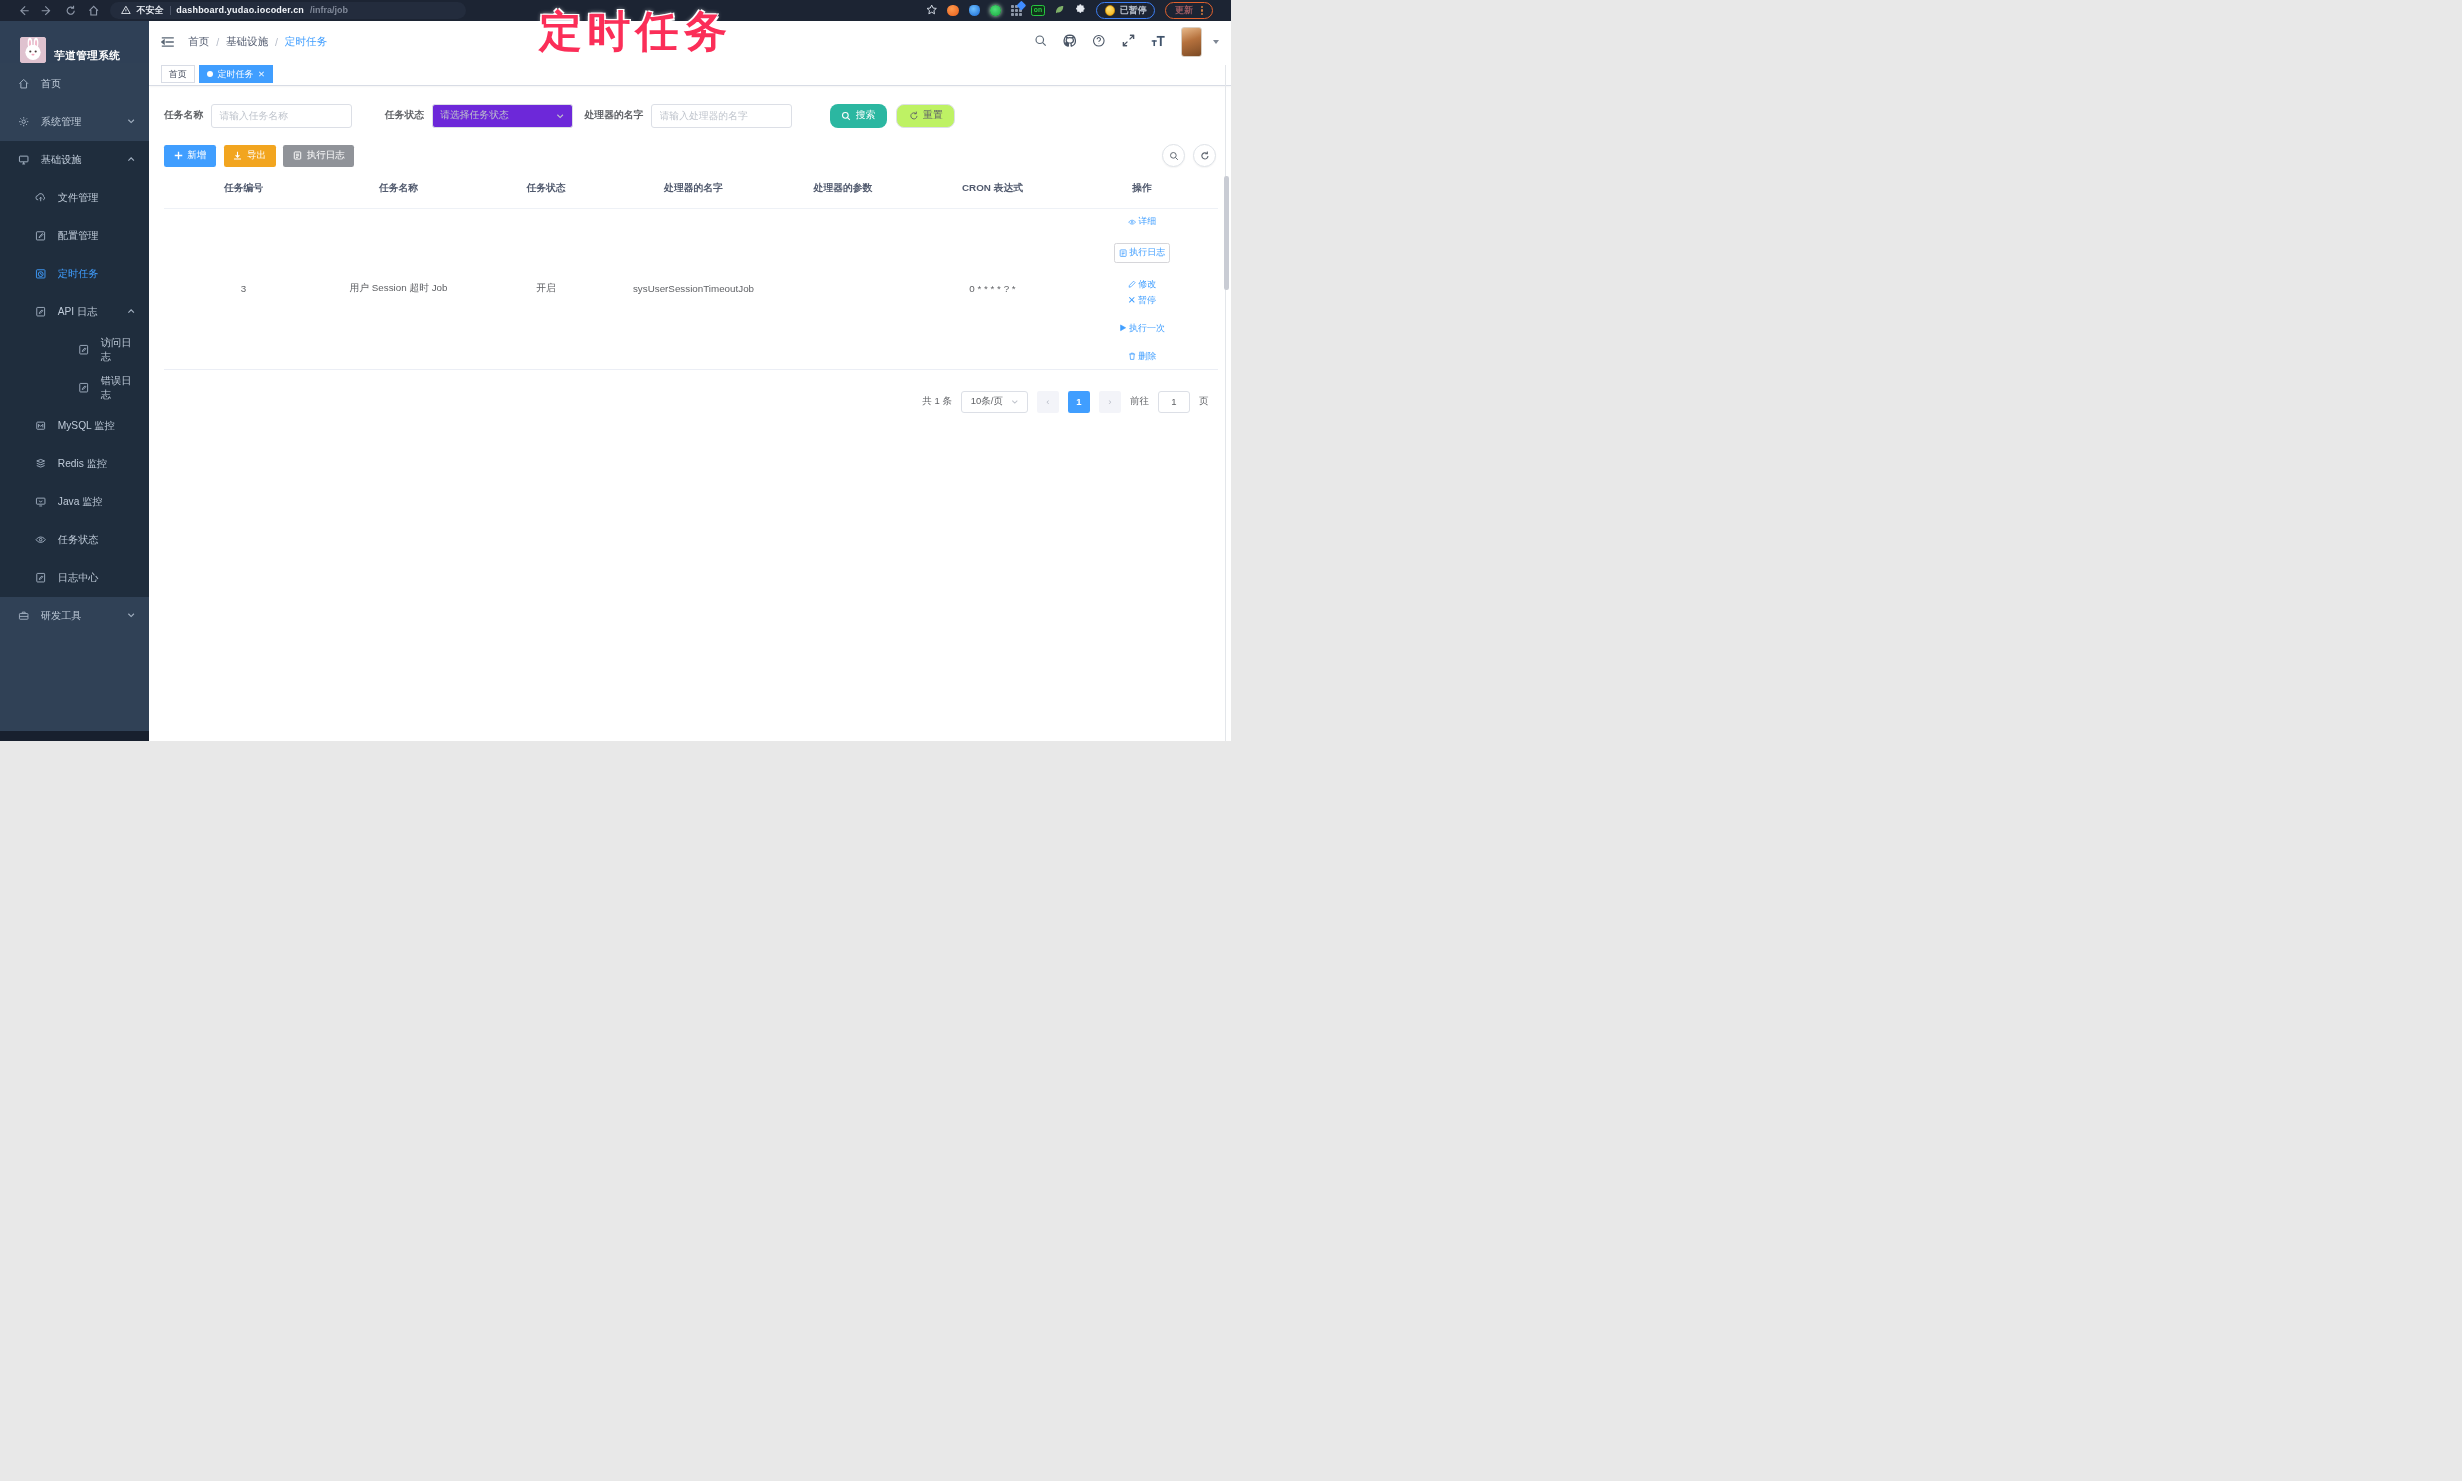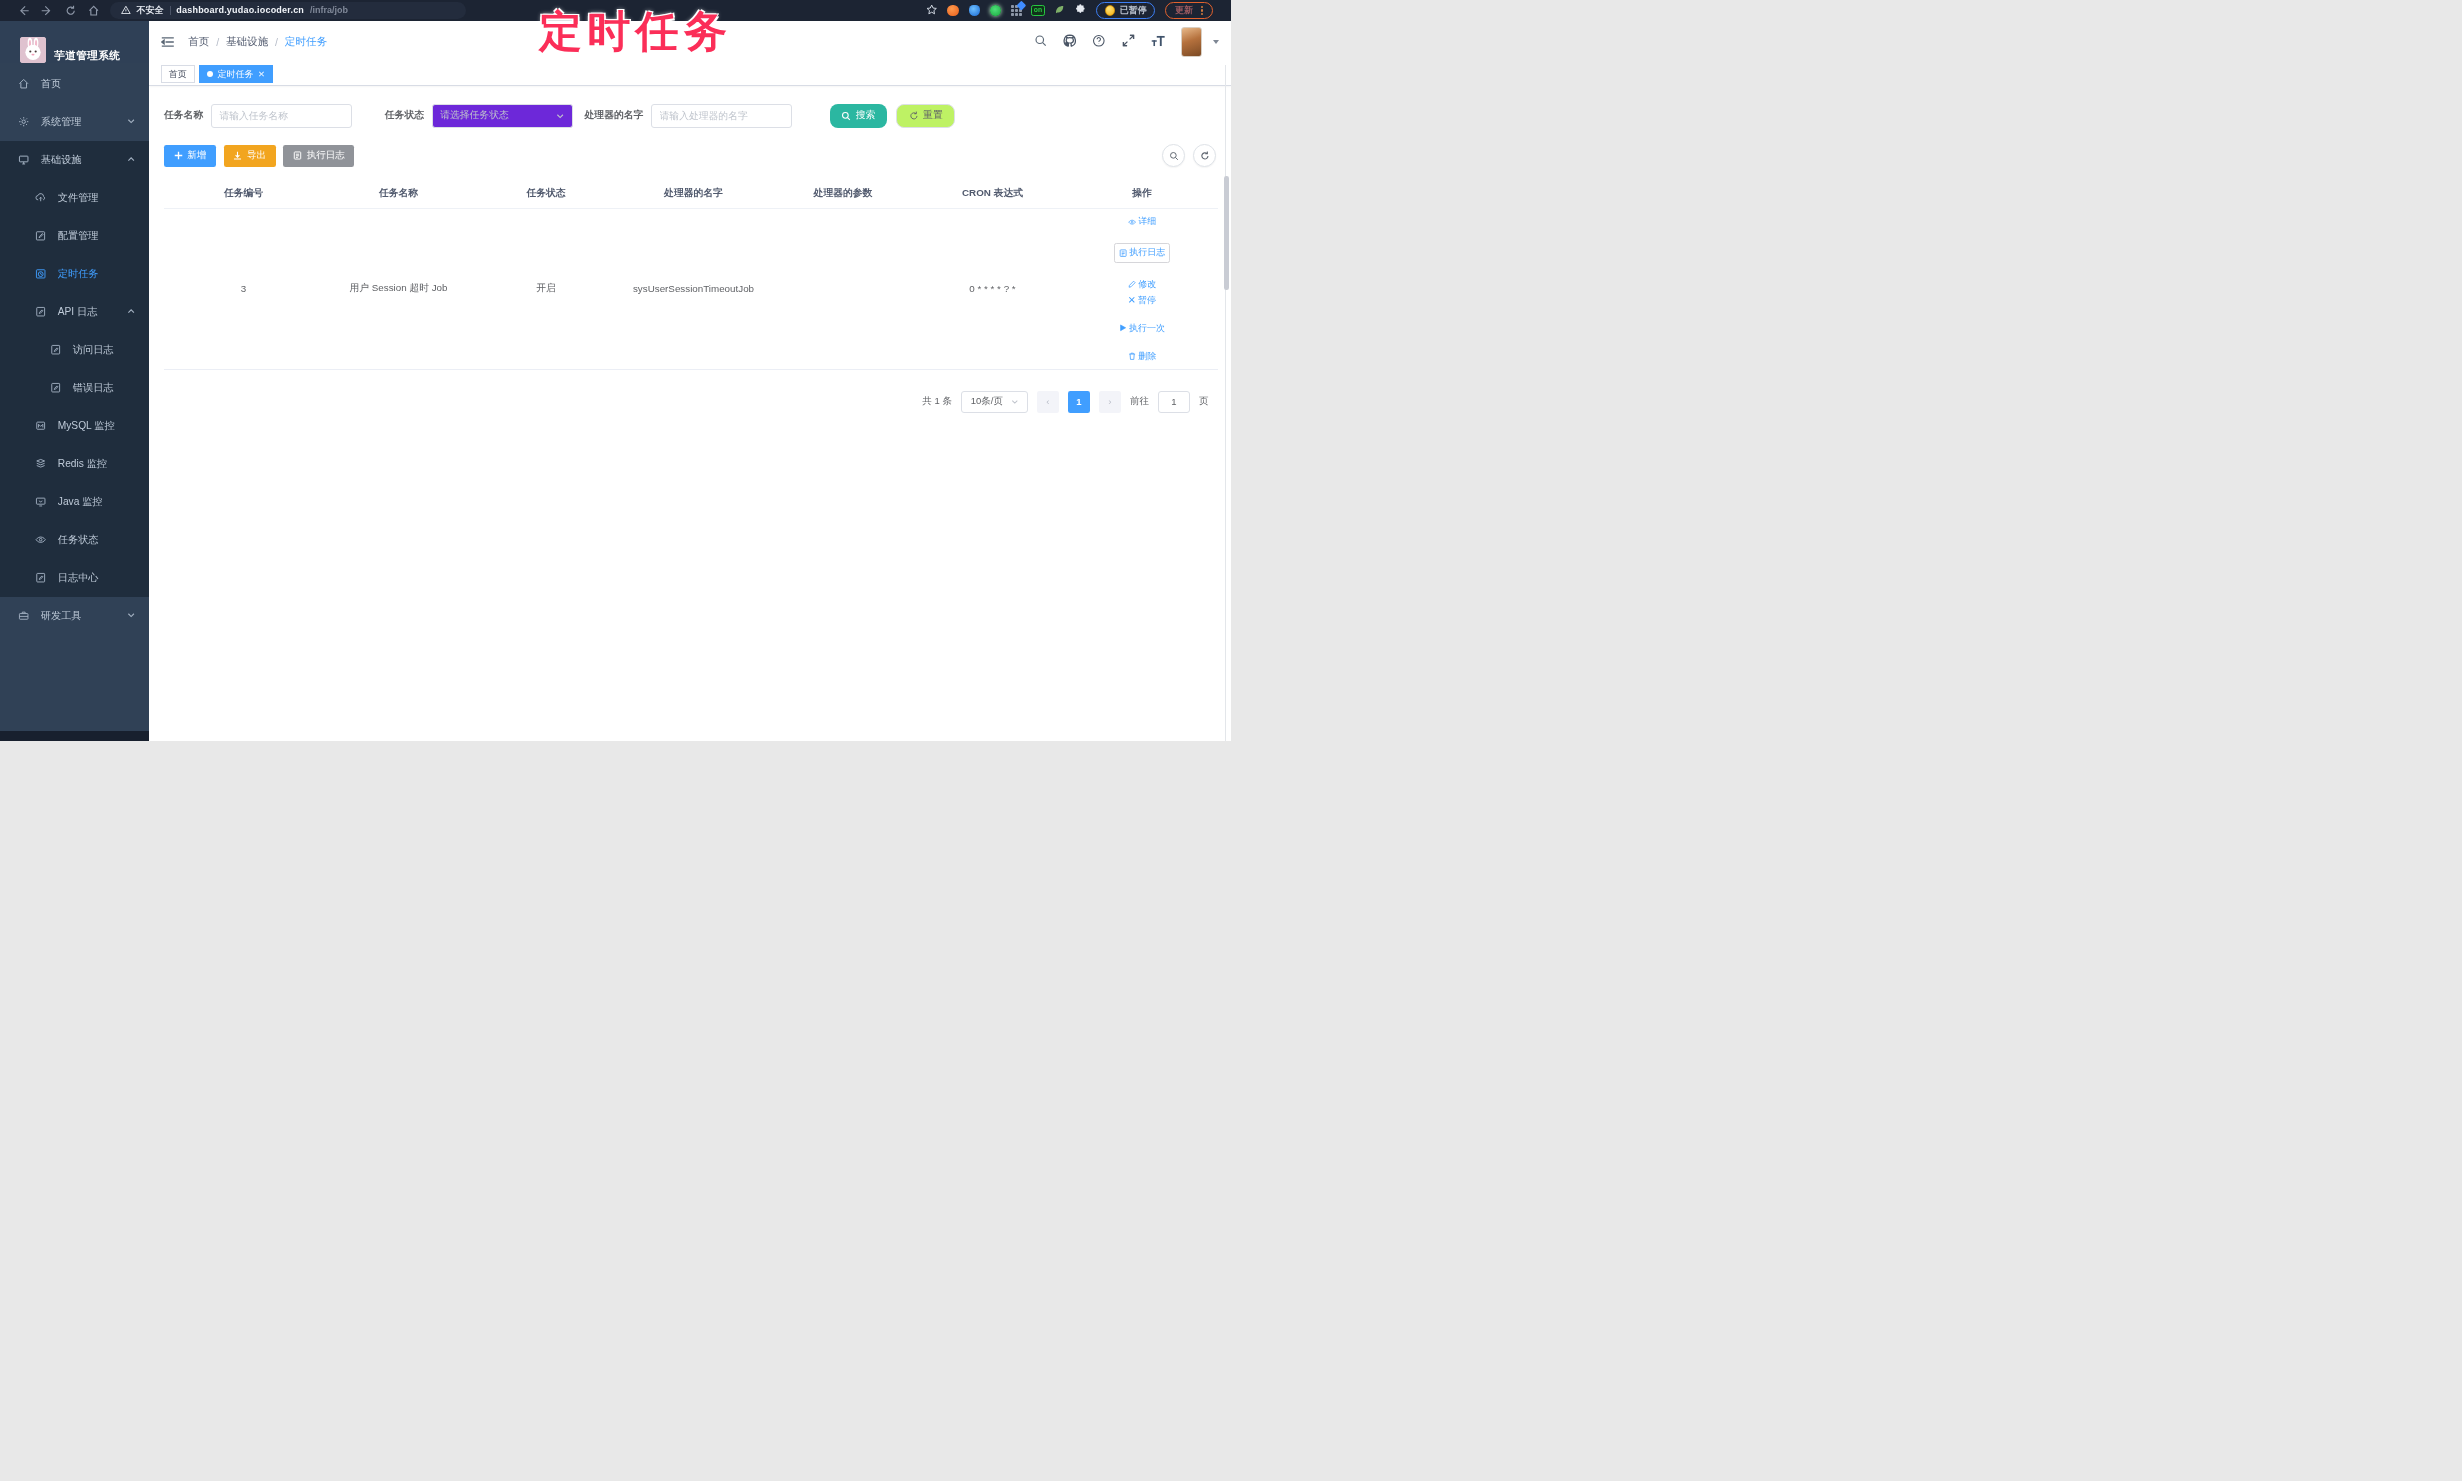--- a/index.html
+++ b/index.html
@@ -48,21 +48,21 @@
   
   .sidebar{ width:149px; flex-shrink:0; background:#304156; color:#bfcbd9; position:relative; }
   .logo-row{ height:42px; display:flex; align-items:flex-end; gap:8.3px; padding:0 20px; background:#2f4056;}
   .logo-img{ width:26px; height:26px; border-radius:3px; background:#e9d2da; overflow:hidden; flex-shrink:0;}
   .app-title{ color:#fff; font-size:10.6px; font-weight:700; letter-spacing:0.4px;}
   .menu{ padding-top:1.5px;}
   .menu-item{ height:38px; display:flex; align-items:center; gap:11.4px; padding:0 15px 0 18px; font-size:10.2px; position:relative; cursor:pointer;}
   .menu-item .chev{ position:absolute; right:13.6px; }
   .submenu-block{ background:#1f2d3d; }
   .lvl2{ padding-left:35px; }
-  .lvl3{ padding-left:50px; }
+  .lvl3{ padding-left:78px; }
   .menu-item.active{ color:#409eff; }
   .menu-item.active svg{ stroke:#409eff; }
   .menu svg{ stroke:#a3b1c2; flex-shrink:0;}
   .sidebar-bottom-strip{ position:absolute; left:0; bottom:0; width:100%; height:9.8px; background:#18202e;}
   
   .main{ flex:1; display:flex; flex-direction:column; background:#fff; min-width:0;}
   .topbar{ height:42px; display:flex; align-items:center; padding:0 12px; }
   .hamburger{ cursor:pointer; display:flex;}
   .breadcrumb{ margin-left:13.6px; font-size:10.6px; color:#515a6e; display:flex; gap:6.8px; align-items:center;}
   .crumb-sep{ color:#b6bcc8; }
@@ -89,21 +89,21 @@
   .btn-reset{ background:#bef264; color:#606266; border:0.8px solid #dcdfe6; margin-left:9.8px;}
   .toolbar-row{ margin-top:16.7px; display:flex; align-items:center; gap:7.6px;}
   .btn-sm{ height:22px; font-size:9.5px; border-radius:2.3px; padding:0 9.8px;}
   .btn-add{ background:#409eff; color:#fff;}
   .btn-export{ background:#f2a51f; color:#fff;}
   .btn-exec{ background:#909399; color:#fff;}
   .tool-spacer{ flex:1; }
   .circle-btn{ width:23px; height:23px; border-radius:50%; border:0.8px solid #dfe3e8; background:#fff; display:flex; align-items:center; justify-content:center; color:#5f6670; cursor:pointer; box-shadow:0 0.8px 1.5px rgba(0,0,0,.05);}
   
   .table{ margin-top:12px; width:1054px; font-size:9.8px;}
-  .thead{ display:flex; align-items:center; height:29px; color:#515a6e; font-weight:700; }
+  .thead{ display:flex; align-items:flex-start; height:29px; color:#515a6e; font-weight:700; }
   .trow{ display:flex; align-items:center; min-height:59px; border-top:0.8px solid #eef1f6; border-bottom:0.8px solid #ebeef5; color:#606266;}
   .cell{ text-align:center; padding:3px 4.5px;}
   .c1{width:159px}.c2{width:151px}.c3{width:144px}.c4{width:151px}.c5{width:148px}.c6{width:151px}.c7{width:148px}
   .handler-text{ display:inline-block; max-width:130px; word-break:break-all; line-height:1.7;}
   .actions .line{ display:flex; justify-content:center; align-items:center; gap:15px; color:#409eff; font-size:9px; margin:3px 0;flex-direction:column;}
   .alink{ display:inline-flex; align-items:center; gap:2.3px; cursor:pointer; white-space:nowrap;}
   .alink svg{ stroke:#409eff;}
   .boxed{ border:1.5px solid #d6d6da; border-radius:2.3px; padding:2.3px 3.8px; background:#fff;}
   
   .pagination{ margin-top:21px; display:flex; justify-content:flex-end; align-items:center; gap:9px; font-size:9.5px; color:#606266; padding-right:7.6px;}

